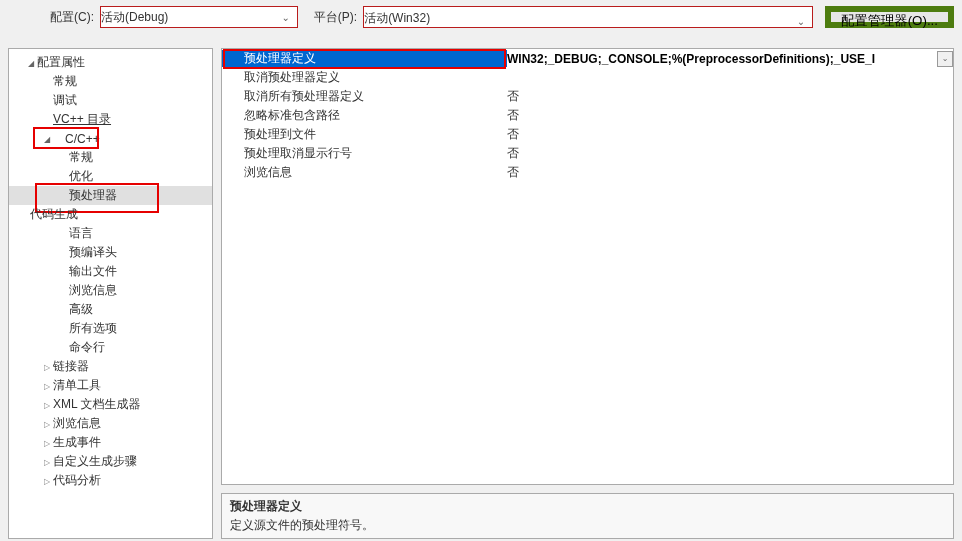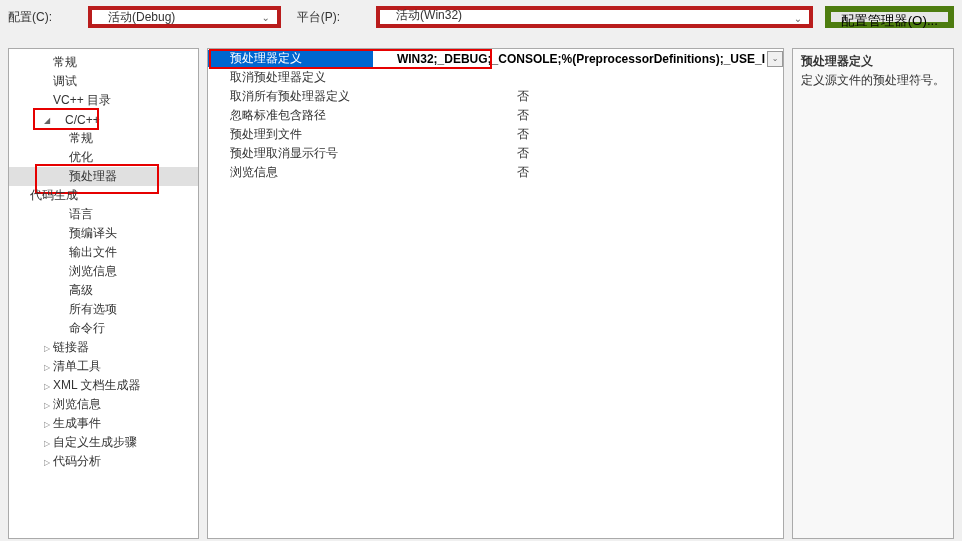--- a/index.html
+++ b/index.html
@@ -18,30 +18,30 @@
     }
     .top-bar {
       display: flex;
       align-items: center;
       padding: 6px 8px;
       background: #f0f0f0;
       gap: 6px;
     }
     .top-bar label {
       white-space: nowrap;
+      margin-left: 42px;
     }
     .combo {
       display: flex;
       align-items: center;
       background: #fff;
-      border: 4px solid #b91c1c;
+      border: 1px solid #b91c1c;
       height: 22px;
-      padding: 0 4px 0 16px;
+      padding: 0 4px 0 0;
       position: relative;
-      margin-left: 30px;
     }
     .combo-text {
       flex: 1;
     }
     .combo-arrow {
       width: 14px;
       text-align: center;
       font-size: 10px;
       color: #666;
     }
@@ -109,20 +109,21 @@
       border: 2px solid #e60000;
       position: absolute;
       pointer-events: none;
     }
     .indent-1 { padding-left: 16px; }
     .indent-2 { padding-left: 32px; }
     .indent-3 { padding-left: 48px; }
     .right-panel {
       flex: 1;
       display: flex;
+      flex-direction: column;
       gap: 8px;
     }
     .prop-grid {
       flex: 1;
       background: #fff;
       border: 1px solid #aaa;
       overflow: hidden;
       position: relative;
     }
     .prop-row {
@@ -134,21 +135,21 @@
       width: 285px;
       padding-left: 22px;
     }
     .prop-row.selected .prop-label {
       background: #0066d0;
       color: #fff;
       position: relative;
     }
     .prop-value {
       flex: 1;
-      padding-left: 24px;
+      padding-left: 0;
       display: flex;
       align-items: center;
     }
     .prop-row.selected .prop-value {
       color: #000;
     }
     .value-dropdown {
       width: 16px;
       height: 16px;
       border: 1px solid #999;
@@ -195,29 +196,33 @@
   <div class="combo" id="combo-platform">
     <span class="combo-text">活动(Win32)</span>
     <span class="combo-arrow">⌄</span>
   </div>
   <div style="flex:1"></div>
   <button class="config-mgr-btn">配置管理器(O)...</button>
 </div>
 
 <div class="main-area">
   <div class="left-panel" id="tree">
+    <div class="tree-item indent-1">
+      <span class="tree-arrow expanded"></span>
+      <span>配置属性</span>
+    </div>
   <div class="tree-item indent-2" style="position: relative;">
         <span class="tree-arrow none"></span>
         <span>常规</span>
       </div>
       <div class="tree-item indent-2" style="position: relative;">
         <span class="tree-arrow none"></span>
         <span>调试</span>
       </div>
-      <div class="tree-item indent-2" style="position: relative;">
+      <div class="tree-item indent-2" style="position: relative; text-decoration: underline;">
         <span class="tree-arrow none"></span>
         <span>VC++ 目录</span>
       </div>
       <div class="tree-item indent-2" style="position: relative; gap: 12px;">
         <span class="tree-arrow expanded"></span>
         <span>C/C++</span>
         <div class="red-box" style="left: 24px; top: -2px; width: 66px; height: 22px;"></div>
       </div>
       <div class="tree-item indent-3" style="position: relative;">
         <span class="tree-arrow none"></span>

